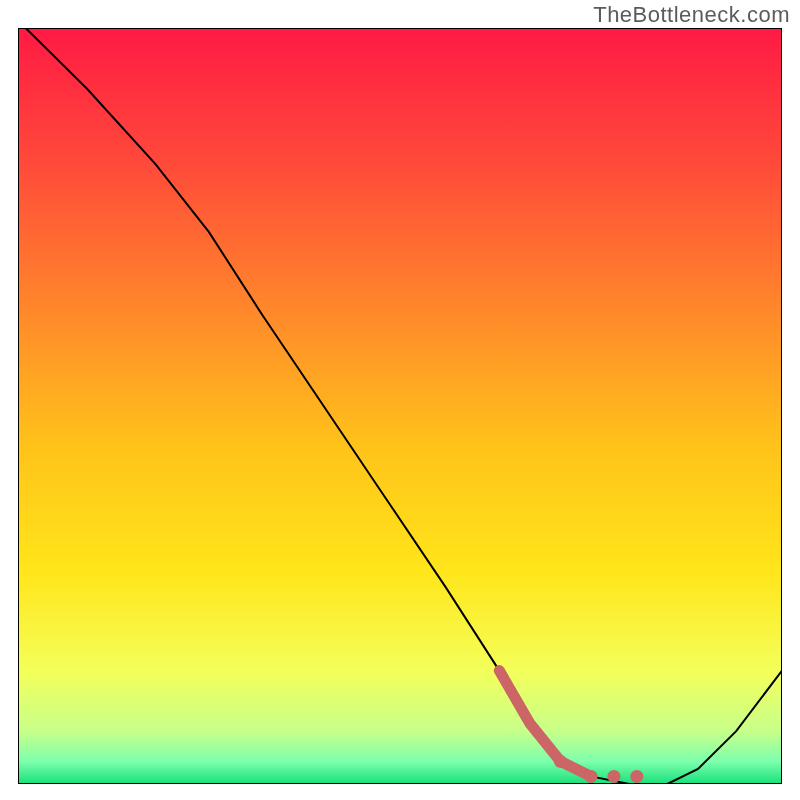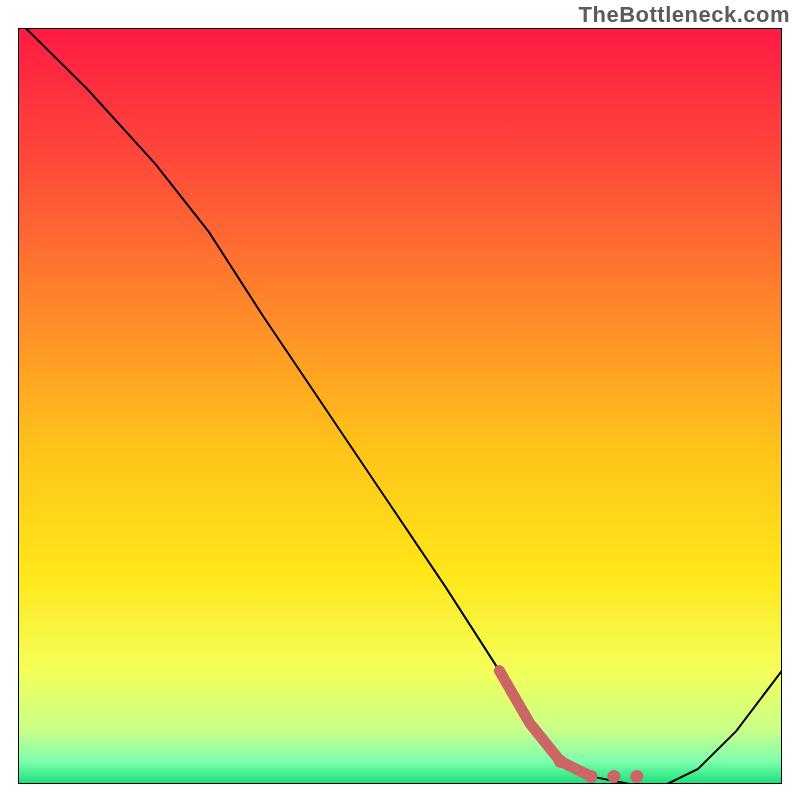--- a/index.html
+++ b/index.html
@@ -14,21 +14,21 @@
     position: relative;
     width: 800px;
     height: 800px;
   }
   .watermark {
     position: absolute;
     top: 2px;
     right: 10px;
     font-family: Arial, Helvetica, sans-serif;
     font-size: 22px;
-    font-weight: bold;
+    font-weight: normal;
     color: #5b5b5b;
     z-index: 10;
     letter-spacing: 0.5px;
     text-align: center;
   }
   svg.plot {
     position: absolute;
     left: 18px;
     top: 28px;
     width: 764px;

